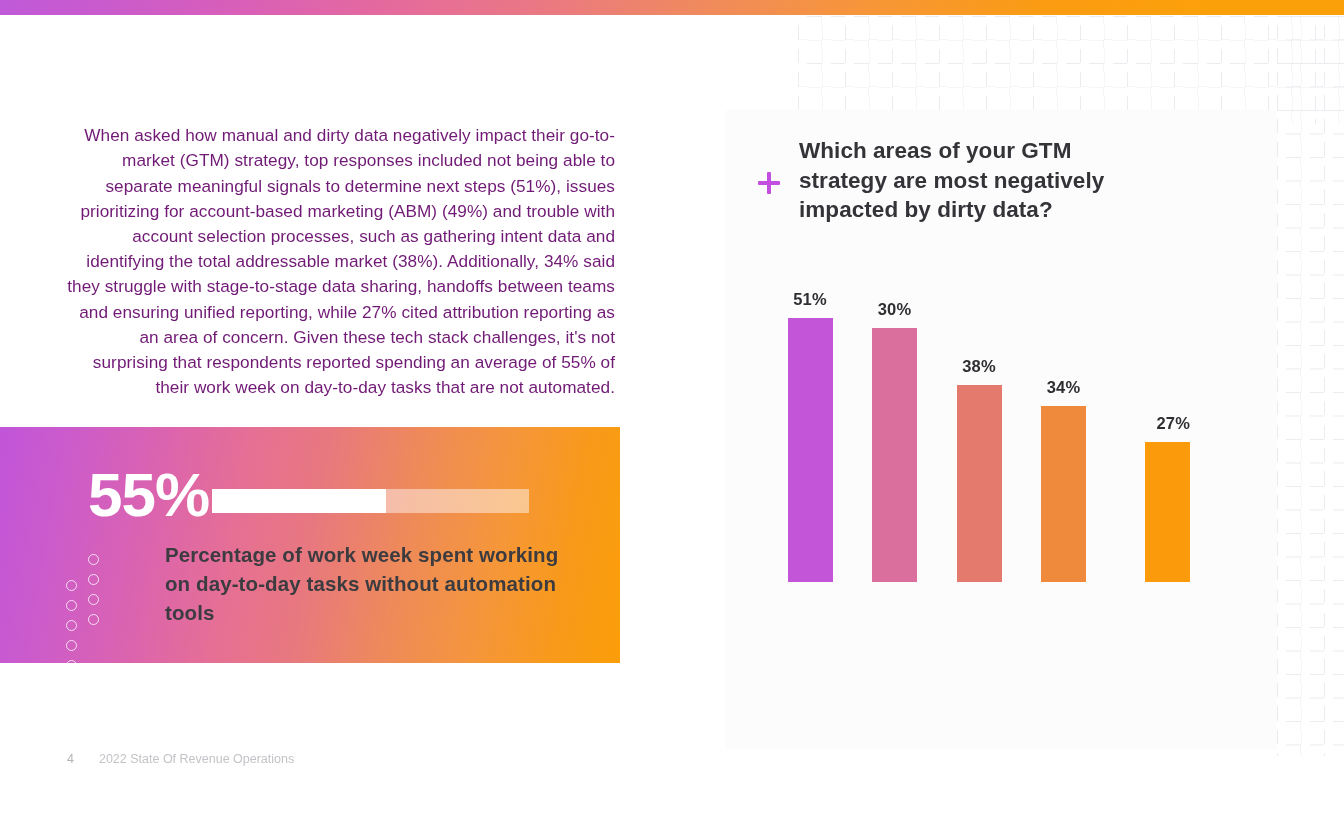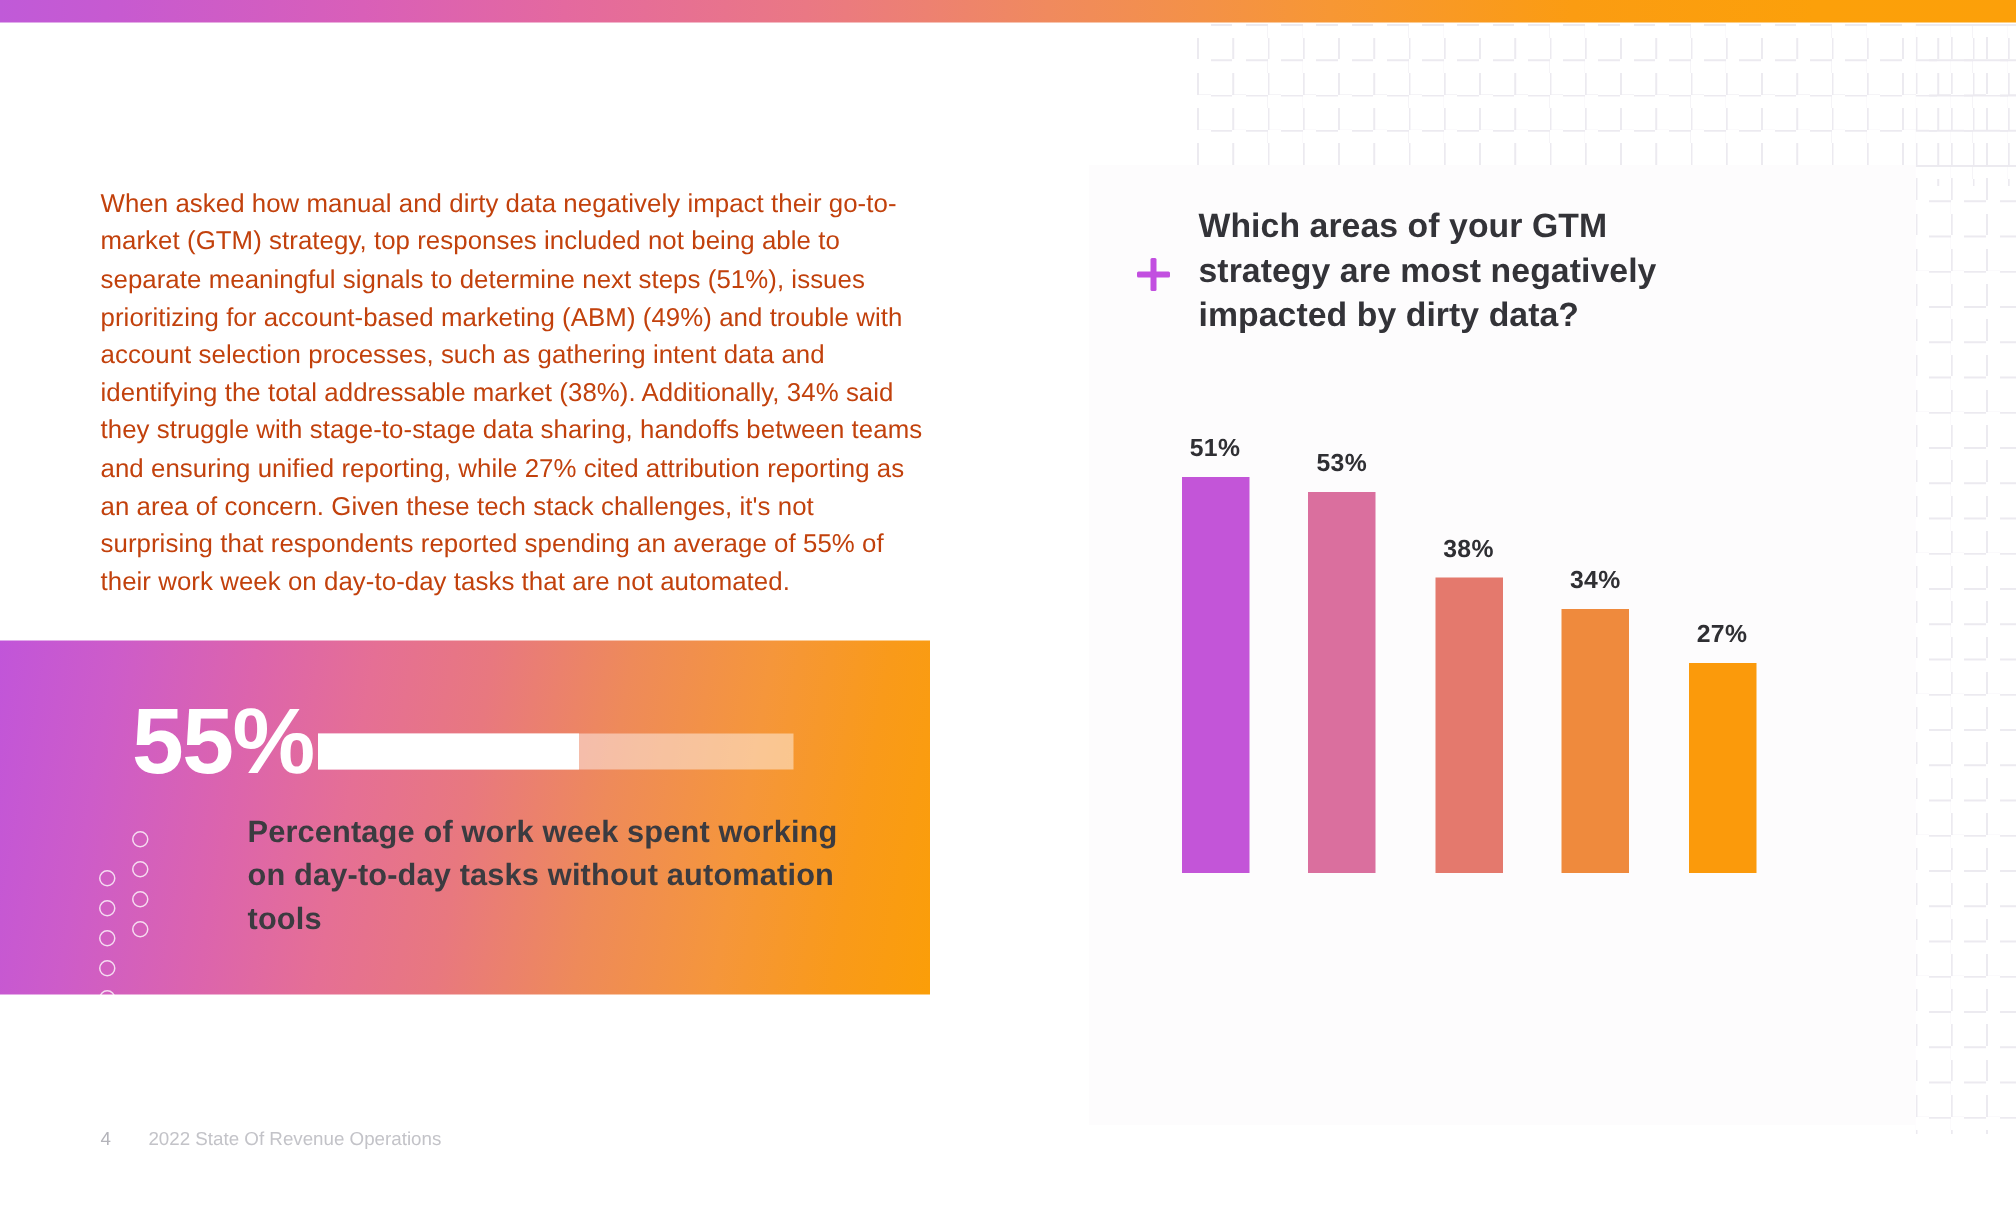--- a/index.html
+++ b/index.html
@@ -66,22 +66,23 @@
   }
 
   
   .body-copy {
     position: absolute;
     left: 67px;
     top: 106px;
     width: 548px;
     font-size: 17.2px;
     line-height: 25.2px;
-    color: #c2410c;
+    color: #701a75;
     letter-spacing: 0.05px;
+    text-align: right;
   }
 
   
   .callout {
     position: absolute;
     left: 0;
     top: 427px;
     width: 620px;
     height: 236px;
     background: linear-gradient(100deg,
@@ -288,28 +289,28 @@
   <span class="plus-accent"></span>
   <div class="chart-title">Which areas of your GTM strategy are most negatively impacted by dirty data?</div>
 </div>
 
 <div class="plot" id="plot">
     <div class="bar-group" style="left: 42px; bottom: 150px;">
       <div class="bar-value">51%</div>
       <div class="bar-rect" style="height: 264.18px; background: rgb(195, 85, 216);"></div>
     </div>
     <div class="bar-group" style="left: 126.5px; bottom: 150px;">
-      <div class="bar-value">53%</div>
+      <div class="bar-value">30%</div>
       <div class="bar-rect" style="height: 253.82px; background: rgb(218, 111, 158);"></div>
     </div>
     <div class="bar-group" style="left: 211px; bottom: 150px;">
       <div class="bar-value">38%</div>
       <div class="bar-rect" style="height: 196.84px; background: rgb(228, 121, 109);"></div>
     </div>
     <div class="bar-group" style="left: 295.5px; bottom: 150px;">
       <div class="bar-value">34%</div>
       <div class="bar-rect" style="height: 176.12px; background: rgb(239, 138, 61);"></div>
     </div>
-    <div class="bar-group" style="left: 380px; bottom: 150px;">
+    <div class="bar-group" style="left: 380px; bottom: 150px; align-items: flex-end;">
       <div class="bar-value">27%</div>
       <div class="bar-rect" style="height: 139.86px; background: rgb(251, 154, 11);"></div>
     </div>
   </div>
 
 </body></html>

